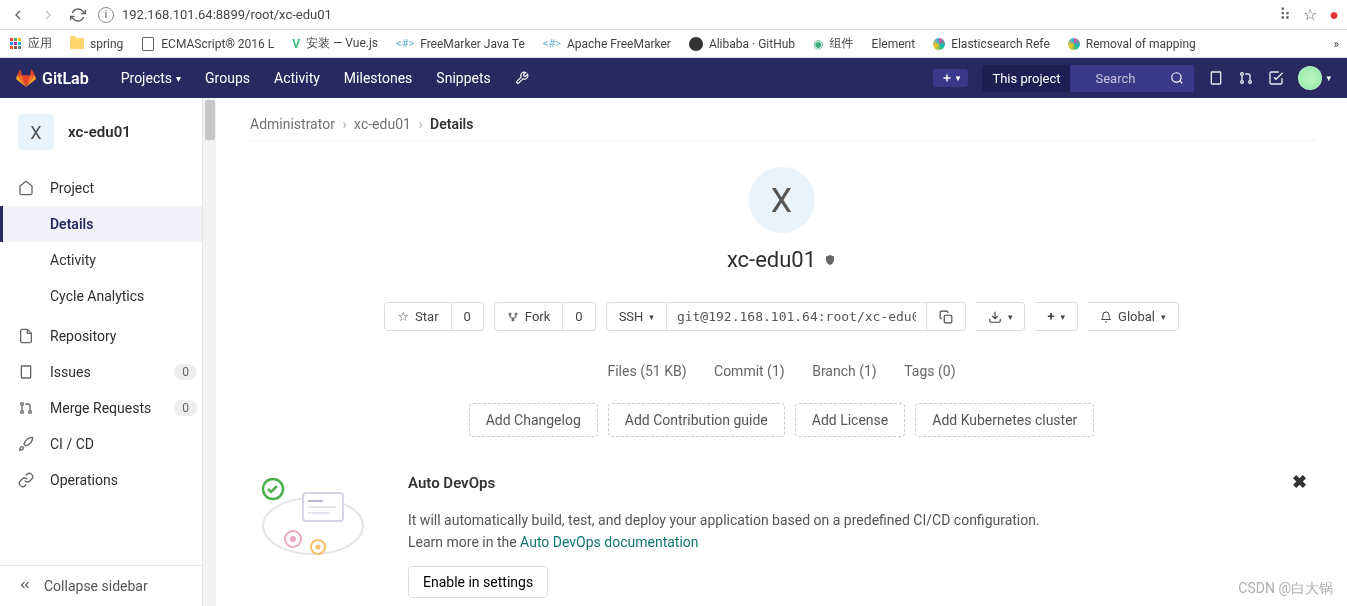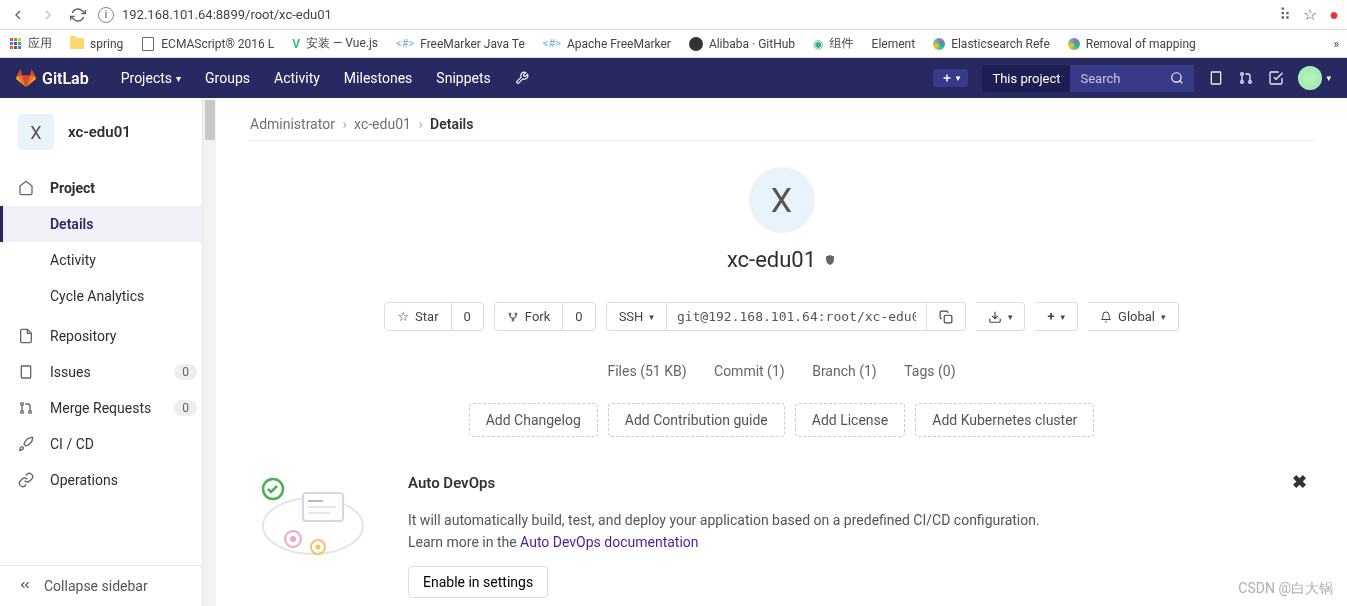--- a/index.html
+++ b/index.html
@@ -22,34 +22,34 @@
 .gh-icon { width: 14px; height: 14px; background: #333; border-radius: 50%; }
 .elastic-icon { width: 12px; height: 12px; border-radius: 50%; background: conic-gradient(#f04e98,#00bfb3,#fec514,#1ba9f5); }
 .gitlab-header { height: 40px; background: #292961; display: flex; align-items: center; padding: 0 16px; color: #fff; font-size: 14px; }
 .gitlab-logo { display: flex; align-items: center; gap: 6px; margin-right: 20px; }
 .logo-icon { width: 20px; height: 20px; }
 .nav-item { padding: 0 12px; cursor: pointer; display: flex; align-items: center; gap: 4px; }
 .header-right { margin-left: auto; display: flex; align-items: center; gap: 14px; }
 .plus-btn { background: #393989; padding: 3px 8px; border-radius: 3px; display: flex; align-items: center; gap: 3px; }
 .search-wrap { display: flex; align-items: center; background: #393989; border-radius: 3px 0 0 3px; overflow: hidden; }
 .search-scope { background: #1e1e52; padding: 6px 10px; font-size: 13px; }
-.search-input { background: transparent; border: none; padding: 6px 10px; color: #fff; width: 90px; font-size: 13px; outline: none; }
+.search-input { background: transparent; border: none; padding: 6px 25px; color: #fff; width: 90px; font-size: 13px; outline: none; }
 .search-input::placeholder { color: rgba(255,255,255,0.7); }
 .search-btn { padding: 6px 10px; }
 .hdr-icon { width: 16px; height: 16px; cursor: pointer; opacity: 0.9; }
 .avatar { width: 24px; height: 24px; border-radius: 50%; background: radial-gradient(circle,#b2f2bb 30%,#8de9a4); border: 1px solid rgba(255,255,255,0.3); }
 .main-wrap { display: flex; height: calc(100vh - 98px); }
 .sidebar { width: 216px; border-right: 1px solid #e5e5e5; display: flex; flex-direction: column; position: relative; }
 .sidebar-scroll { flex: 1; overflow-y: auto; }
 .project-head { display: flex; align-items: center; gap: 14px; padding: 16px 18px; }
 .proj-av { width: 36px; height: 36px; border-radius: 4px; background: #e9f3fc; display: flex; align-items: center; justify-content: center; color: #555; font-size: 18px; }
 .proj-name { font-weight: 600; font-size: 15px; }
 .side-group { padding: 4px 0; }
 .side-item { display: flex; align-items: center; gap: 16px; padding: 10px 18px; color: #2e2e2e; cursor: pointer; font-size: 14px; }
-.side-item.header { font-weight: 700; }
+.side-item.header { font-weight: 400; }
 .side-item.indent { padding-left: 50px; }
 .side-item.active { background: #f1f1f7; box-shadow: inset 3px 0 0 #292961; color: #292961; font-weight: 600; }
 .side-icon { width: 16px; height: 16px; display: flex; align-items: center; justify-content: center; color: #666; }
 .badge { margin-left: auto; background: #eee; border-radius: 10px; padding: 1px 8px; font-size: 12px; color: #666; }
 .collapse-bar { border-top: 1px solid #e5e5e5; padding: 12px 18px; display: flex; align-items: flex-start; gap: 12px; color: #555; font-size: 14px; cursor: pointer; }
 .content { flex: 1; overflow-y: auto; padding: 0; }
 .breadcrumb { padding: 18px 32px 8px; font-size: 14px; color: #707070; border-bottom: 1px solid #eee; margin: 0 32px 0 32px; padding-left:0; padding-right:0;}
 .breadcrumb span { margin: 0 2px; }
 .bc-sep { color: #aaa; margin: 0 6px; }
 .bc-current { color: #333; font-weight: 600; }
@@ -64,21 +64,21 @@
 .btn-grp .btn:last-child { border-radius: 0 4px 4px 0; border-left: none; }
 .clone-input { border: 1px solid #ddd; border-left: none; padding: 6px 10px; font-size: 13px; font-family: monospace; width: 260px; color: #555; }
 .stats-row { text-align: center; padding: 18px 0 14px; font-size: 14px; color: #666; }
 .stats-row span { margin: 8px 12px; }
 .suggest-row { display: flex; gap: 10px; justify-content: center; padding: 10px 0 20px; flex-wrap: wrap; }
 .suggest-btn { border: 1px dashed #ccc; background: #fff; padding: 8px 16px; font-size: 14px; color: #555; border-radius: 4px; cursor: pointer; text-align: right; }
 .devops-box { display: flex; gap: 30px; padding: 14px 32px; align-items: flex-start; position: relative; }
 .devops-img { width: 130px; height: 90px; position: relative; flex-shrink: 0; }
 .devops-text { flex: 1; font-size: 14px; color: #555; line-height: 1.6; }
 .devops-text h4 { font-size: 15px; color: #333; margin-bottom: 14px; font-weight: 600; }
-.devops-text a { color: #4c1d95; text-decoration: none; }
+.devops-text a { color: #0f766e; text-decoration: none; }
 .devops-close { position: absolute; right: 40px; top: 14px; font-size: 18px; color: #333; cursor: pointer; font-weight: bold; }
 .enable-btn { border: 1px solid #ddd; background: #fff; padding: 7px 14px; font-size: 14px; border-radius: 4px; margin-top: 12px; cursor: pointer; }
 .watermark { position: fixed; right: 14px; bottom: 8px; color: rgba(120,120,120,0.6); font-size: 14px; }
 .scrollbar-track { position: absolute; right: -1px; top: 0; width: 14px; height: 100%; background: #f3f3f3; border-left: 1px solid #e5e5e5; }
 .scrollbar-thumb { position: absolute; top: 2px; left: 2px; width: 10px; height: 40px; background: #c7c7c7; border-radius: 2px; }
 svg { display: block; }
 </style>
 </head>
 <body>
 

